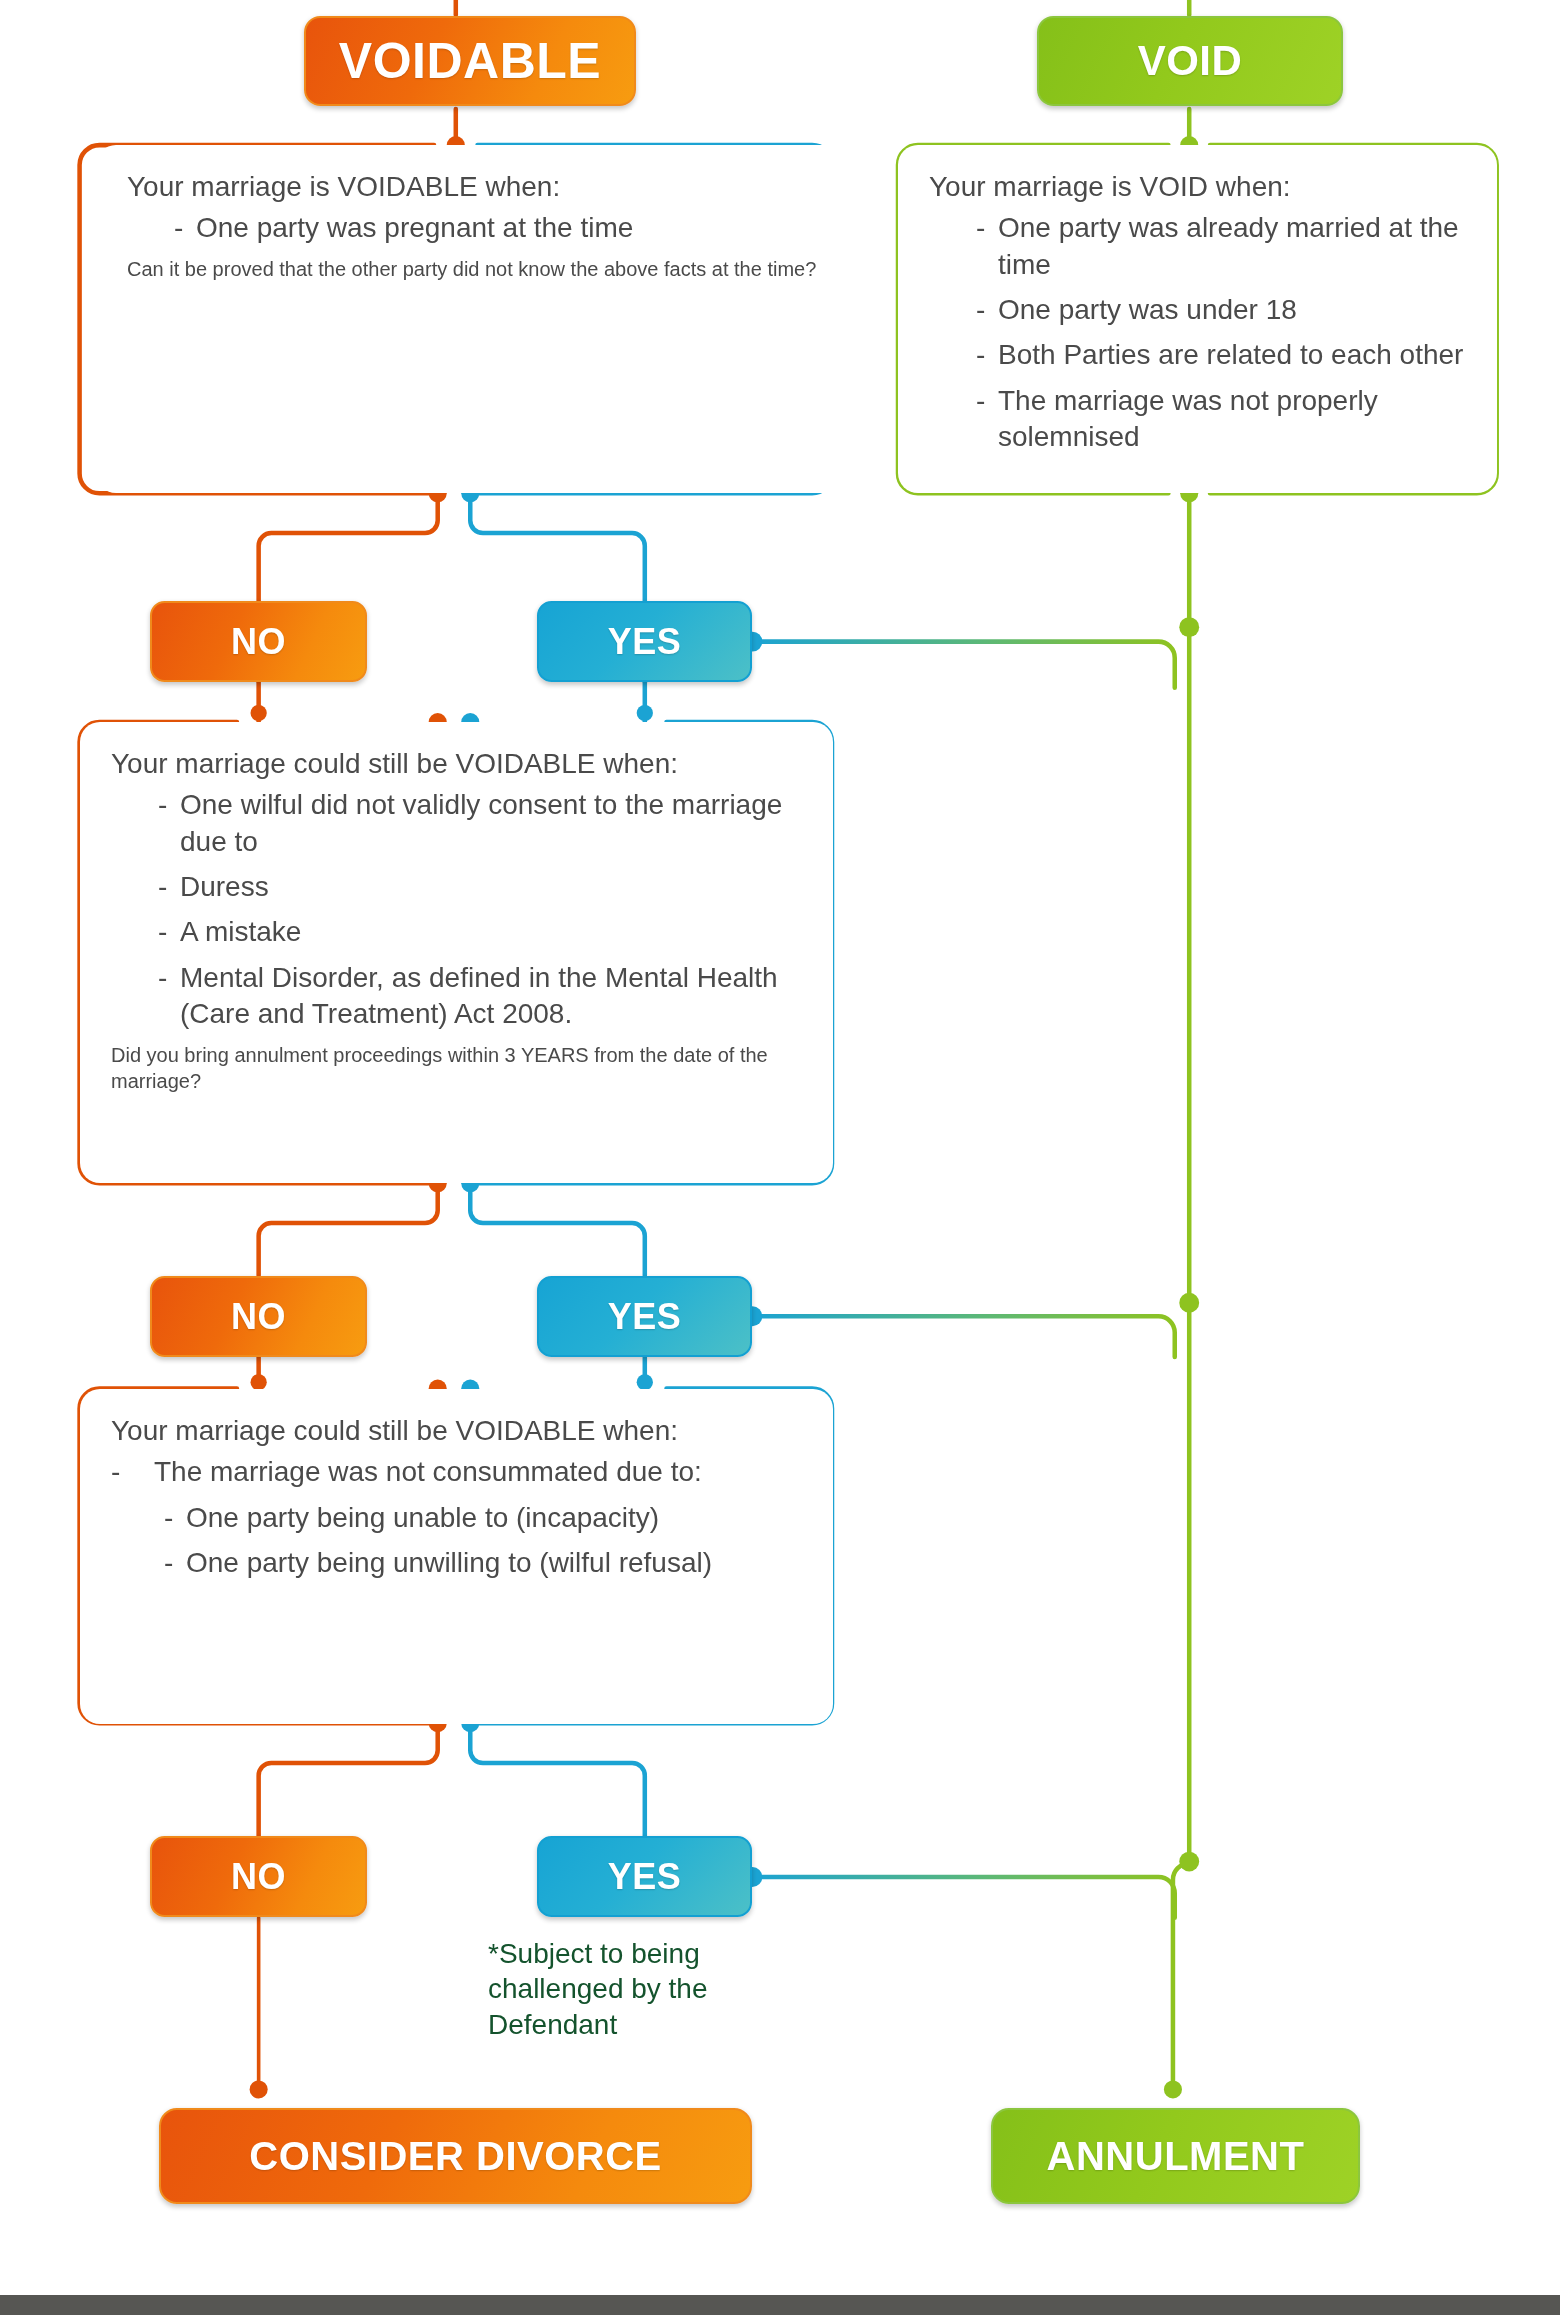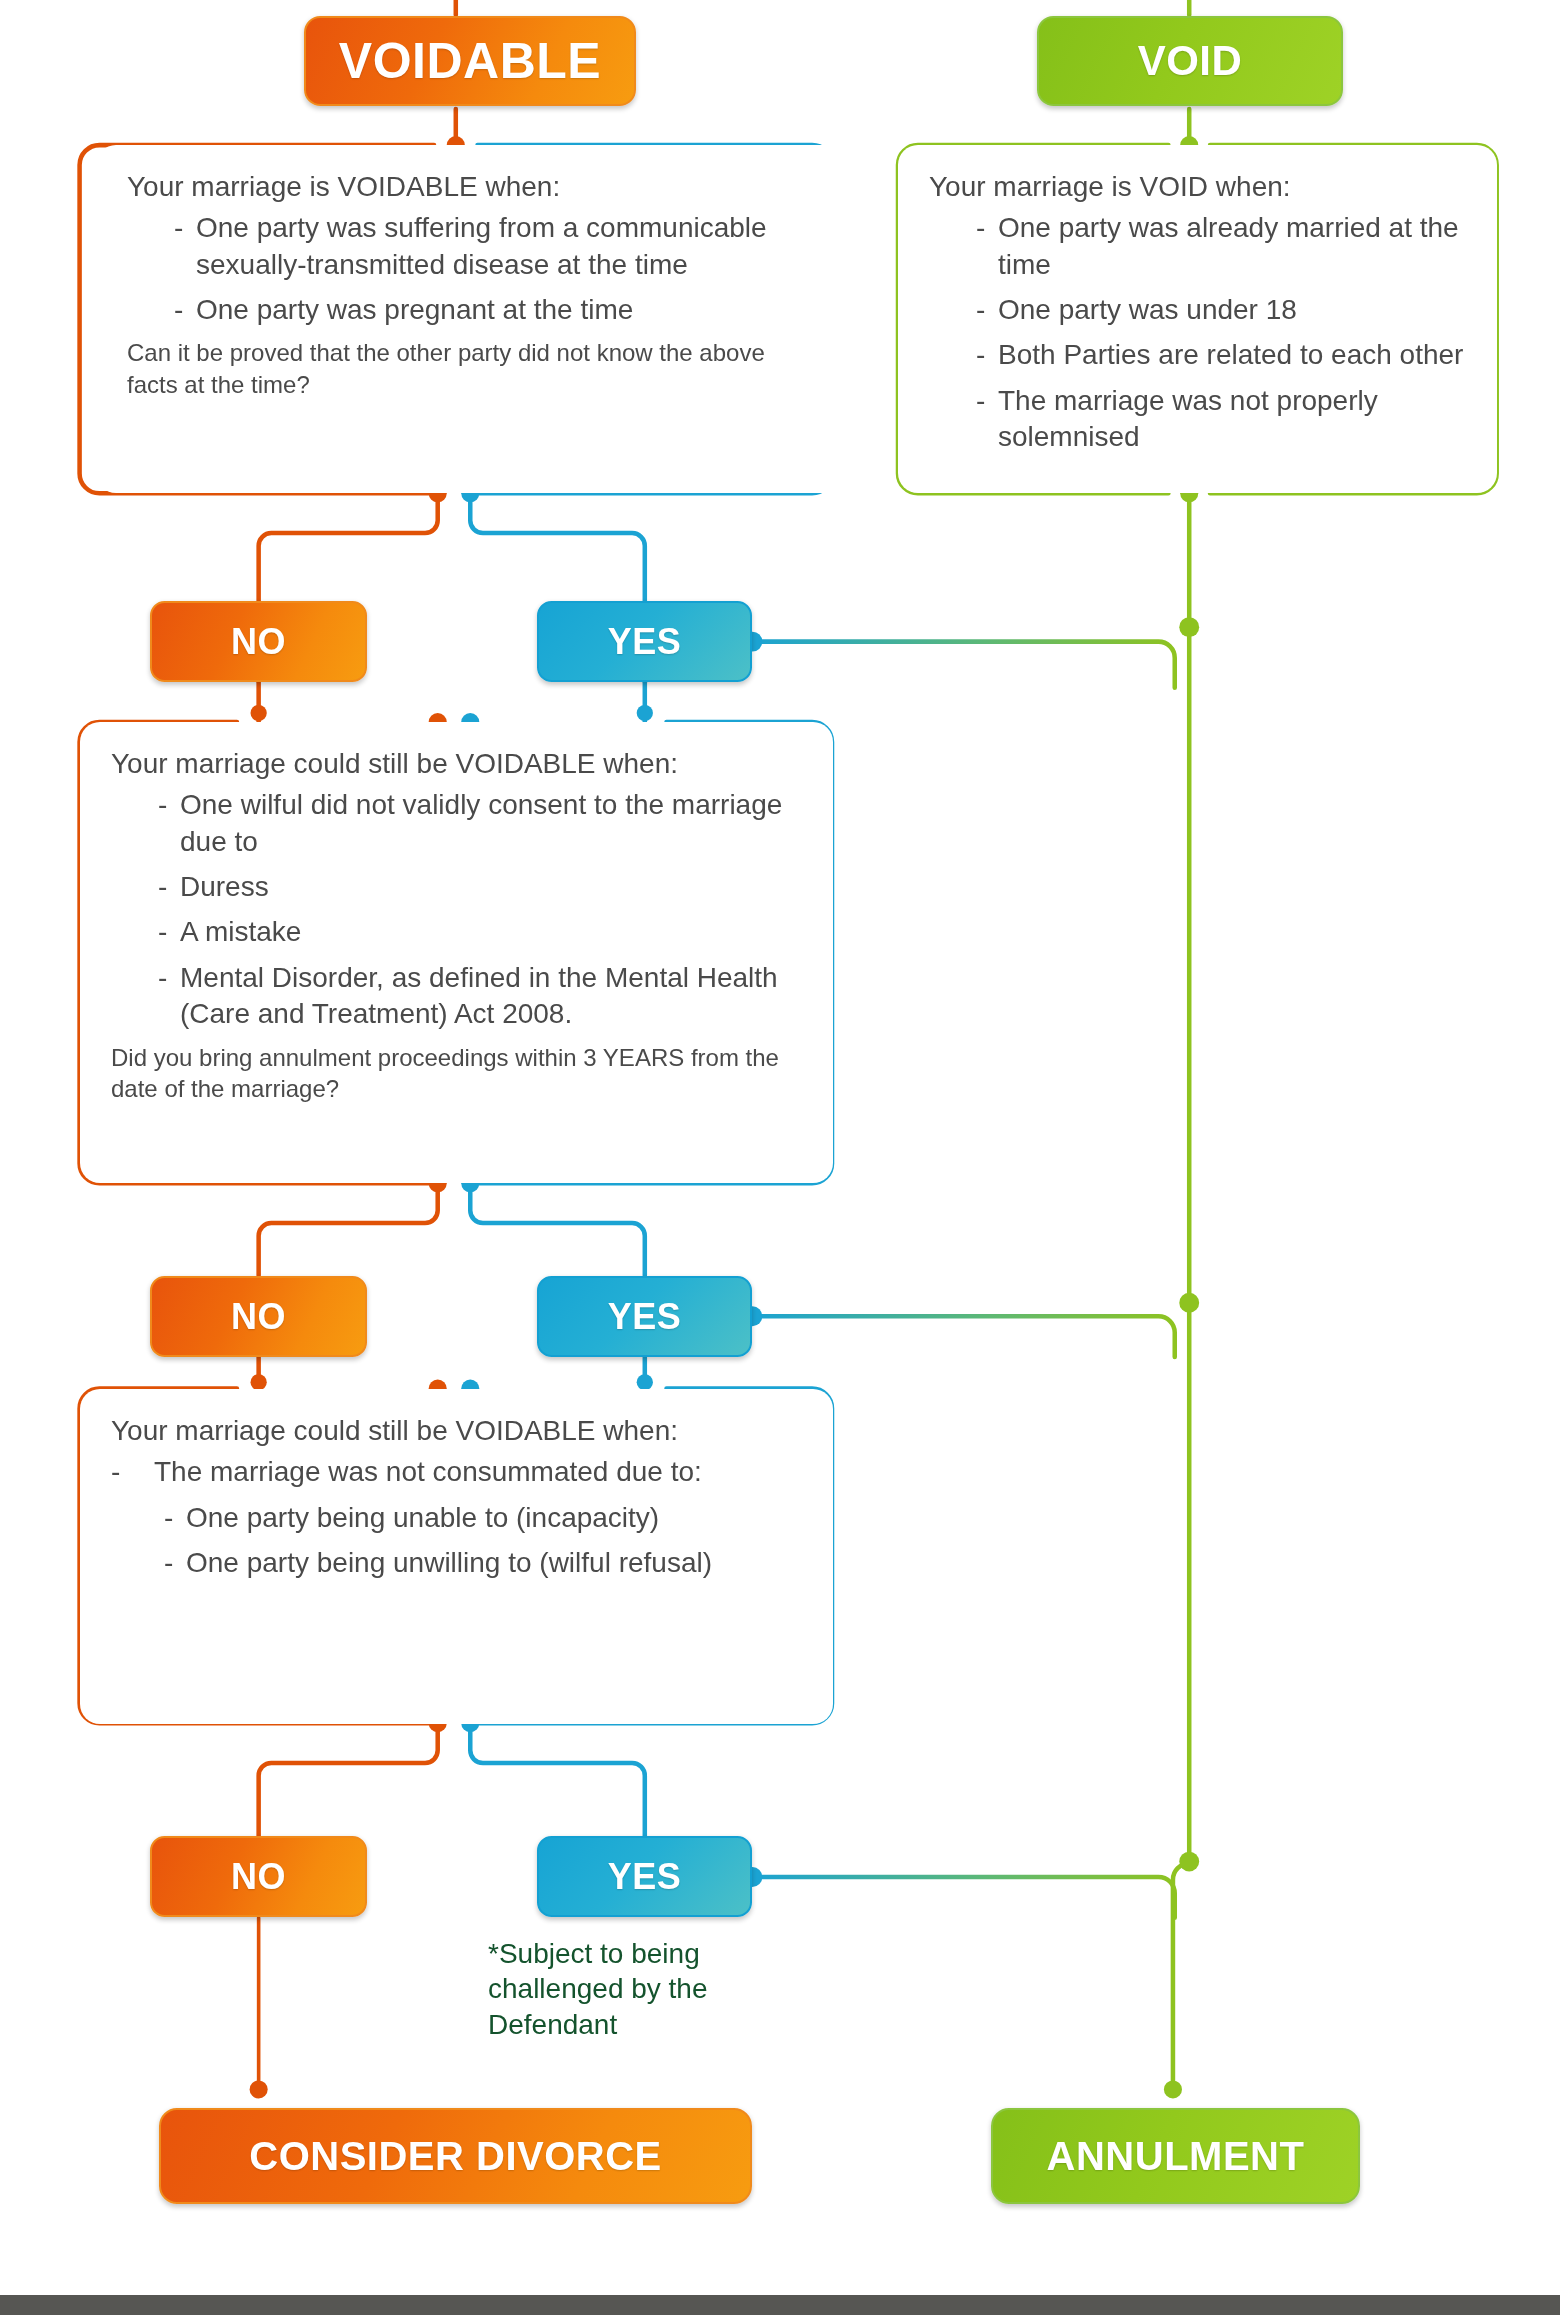--- a/index.html
+++ b/index.html
@@ -70,21 +70,21 @@
     position:relative;padding-left:33px;margin:0 0 9px 0;
   }
   .card ul li::before{
     content:"-";position:absolute;left:11px;top:0;
   }
   .card ul.indent{margin-left:36px;}
   .card ul.flush{margin-left:0;}
   .card ul.flush > li{padding-left:43px;}
   .card ul.flush > li::before{left:0;}
   .card ul.sub{margin-left:42px;margin-top:1.8px;}
-  .card .tail{font-size:24px;line-height:1.30;color:#4a4a4a;margin:1.8px 0 0 0;}
+  .card .tail{font-size:20px;line-height:1.30;color:#4a4a4a;margin:1.8px 0 0 0;}
 
   
   #card-voidable{left:96px;top:145px;width:753px;height:348px;}
   #card-void{left:898px;top:145px;width:599px;height:348px;}
   #card-still-1{left:80px;top:722px;width:753px;height:461px;}
   #card-still-2{left:80px;top:1389px;width:753px;height:335px;}
 
   
   #subject-note{
     position:absolute;z-index:3;left:488px;top:1936px;width:313px;
@@ -211,21 +211,20 @@
     <span>VOIDABLE</span>
   </div>
 
   <div class="pill green" id="void-header">
     <span>VOID</span>
   </div>
 
   <div class="card" id="card-voidable">
     <p class="lead">Your marriage is VOIDABLE when:</p>
     <ul class="indent">
-      <li>One party was suffering from a communicable sexually-transmitted disease at the time</li>
       <li>One party was pregnant at the time</li>
     </ul>
     <p class="tail">Can it be proved that the other party did not know the above facts at the time?</p>
   </div>
 
   <div class="card" id="card-void">
     <p class="lead">Your marriage is VOID when:</p>
     <ul class="indent">
       <li>One party was already married at the time</li>
       <li>One party was under 18</li>

